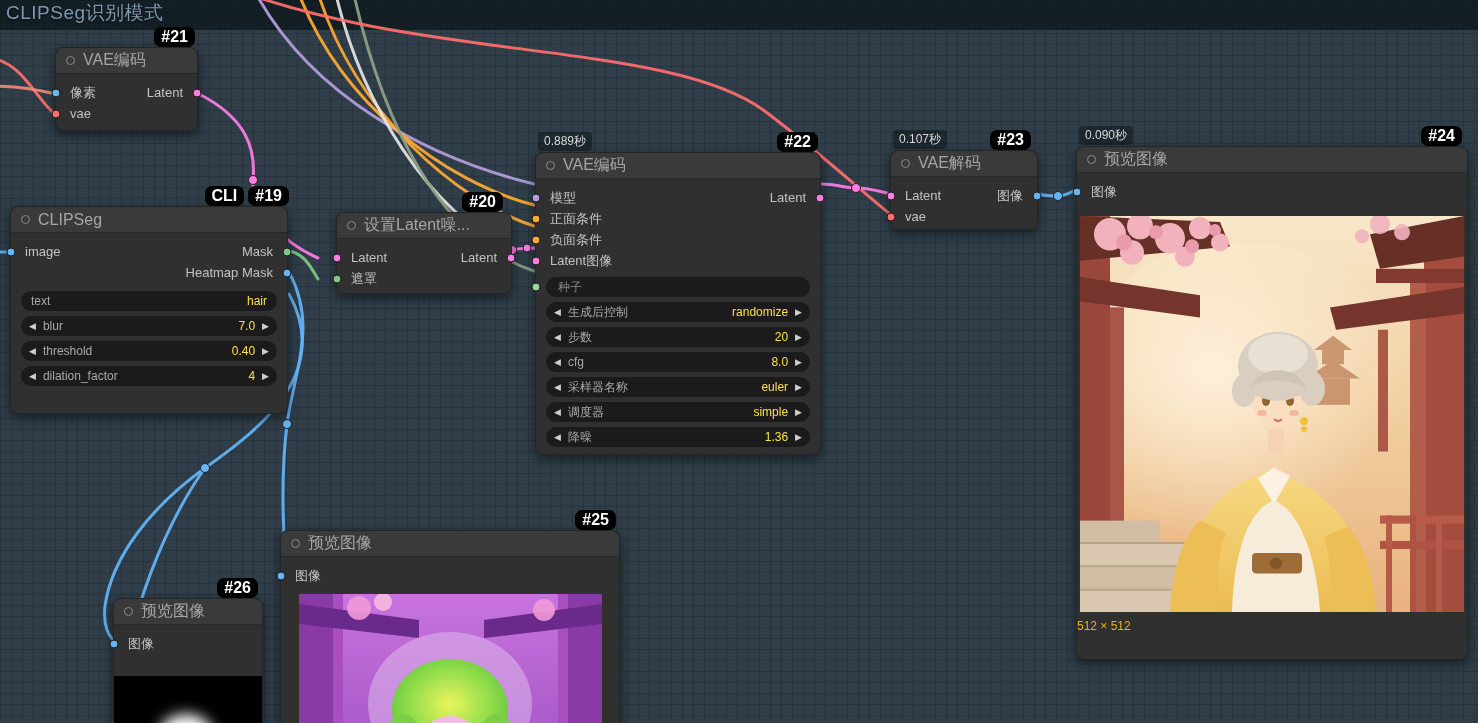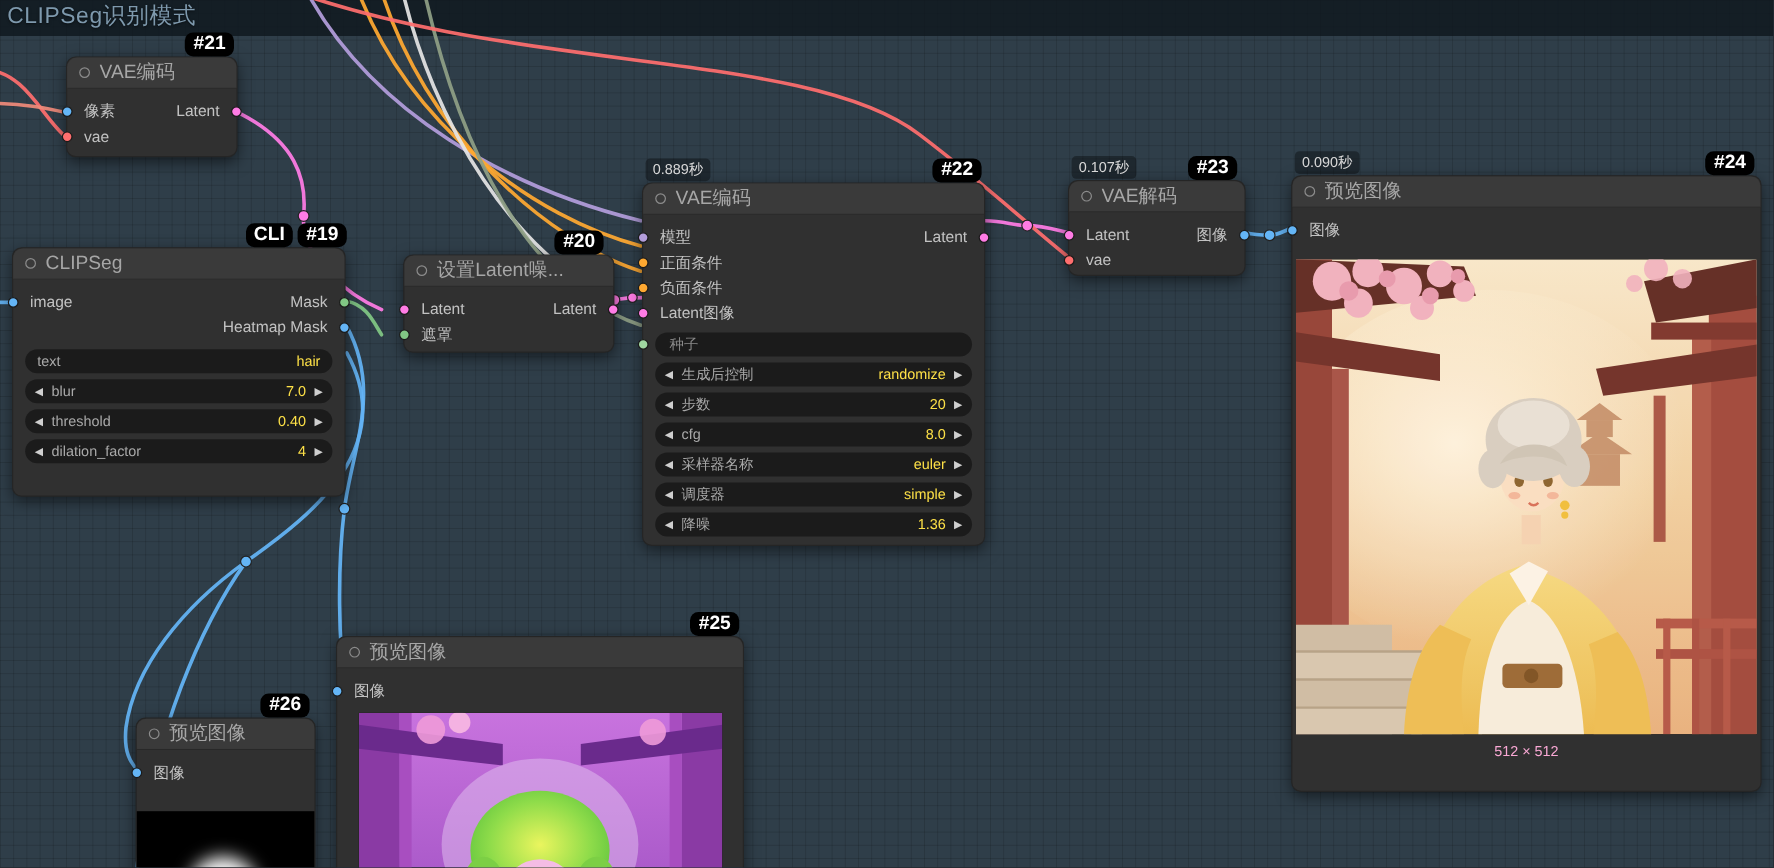--- a/index.html
+++ b/index.html
@@ -57,21 +57,21 @@
     align-items: center; padding: 0 12px; font-size: 12px; color: #8a8a8a; }
 
   .badge { position: absolute; top: -21px; background: #000; color: #fff; font-weight: bold;
     font-size: 16px; padding: 1px 7px; border-radius: 7px; z-index: 3; white-space: nowrap; }
   .badge-group { position: absolute; top: -21px; display: flex; gap: 4px; z-index: 3; padding-left: 41px; }
   .badge-group .badge { position: static; }
   .time { position: absolute; top: -21px; left: 2px; color: #d8d8d8; font-size: 12px;
     background: rgba(0,0,0,.35); padding: 1px 6px; border-radius: 4px; z-index: 3; white-space: nowrap; }
 
   .preview-area { background: #101010; overflow: hidden; position: relative; }
-  .caption { text-align: center; color: #f9a8d4; font-size: 12px; margin-top: 7px; }
+  .caption { text-align: left; color: #eab308; font-size: 12px; margin-top: 7px; }
 
   .bw-blob { position: absolute; left: 44px; top: 38px; width: 56px; height: 48px;
     border-radius: 50%; background: #fff; filter: blur(7px); }
 </style>
 </head>
 <body>
 
 <div id="canvas">
 
   <div class="topbar"></div>

